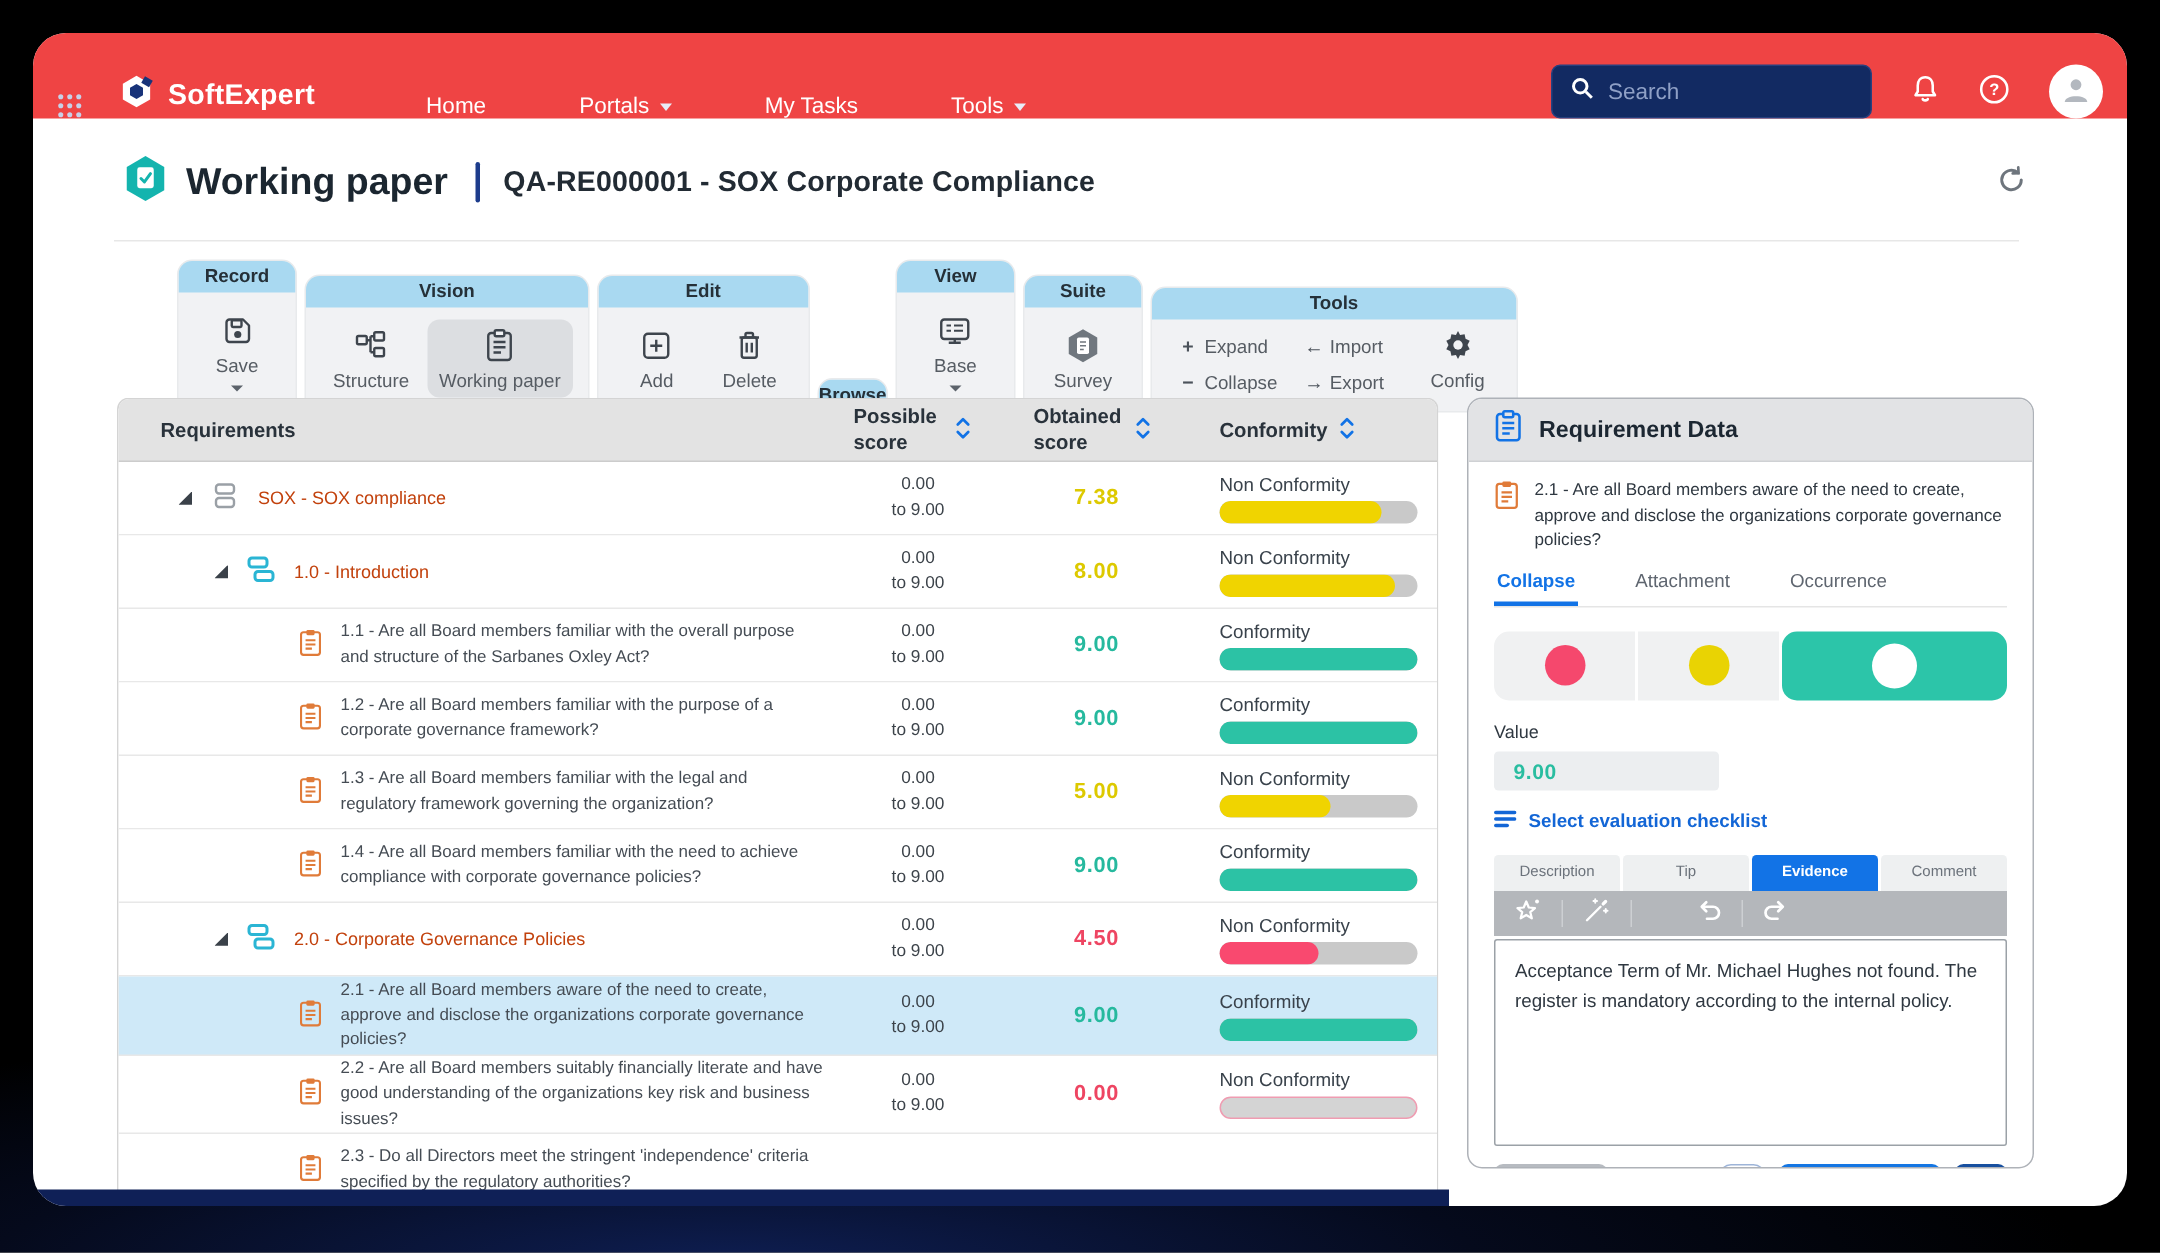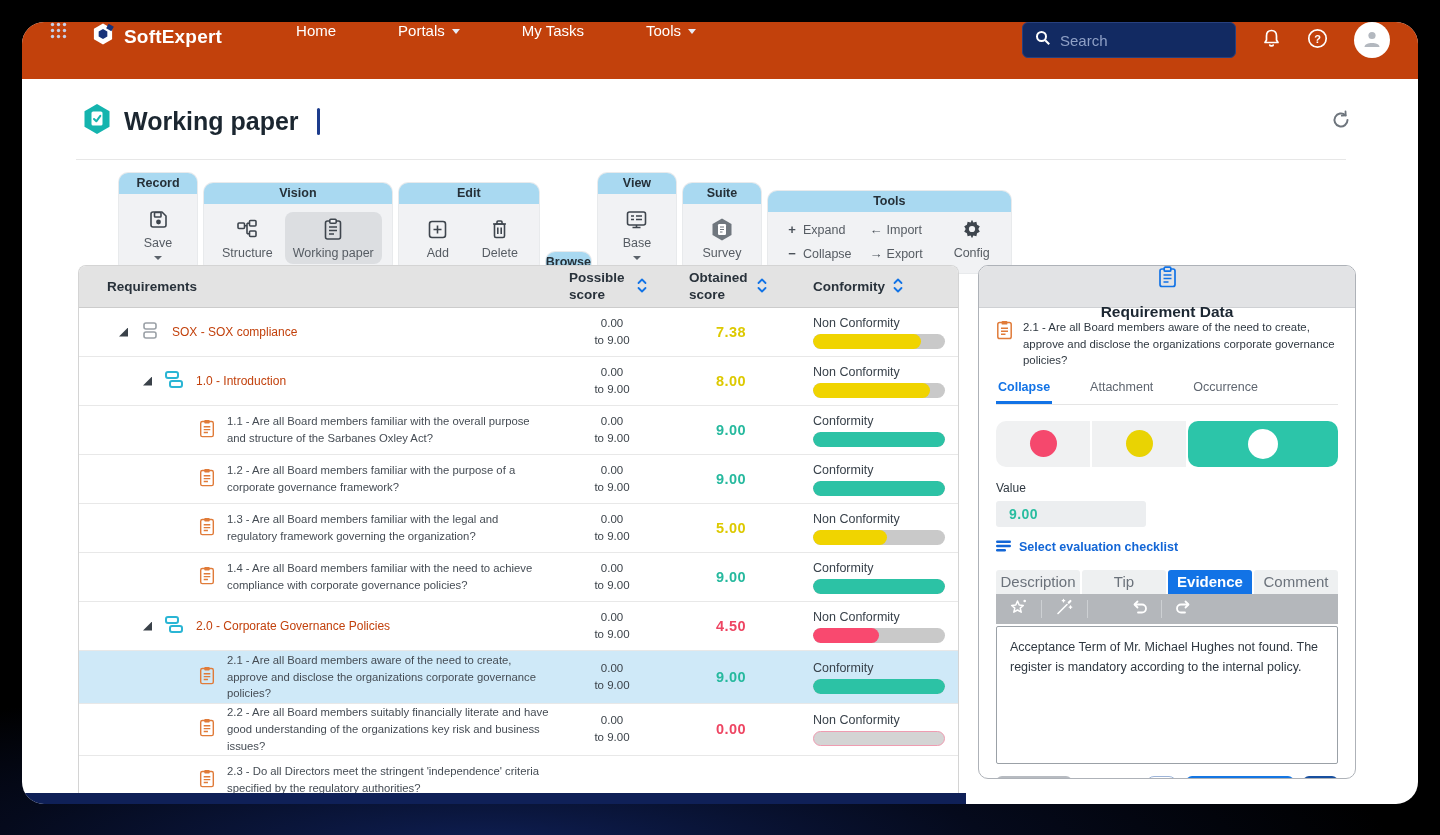--- a/index.html
+++ b/index.html
@@ -9,21 +9,21 @@
     background:#000;
     background-image: radial-gradient(ellipse 900px 160px at 34% 101%, #0e1e52 0%, #050a1c 55%, #000 100%);
     position:relative; overflow:hidden;
   }
   .window {
     position:absolute; left:22px; top:22px; width:1396px; height:782px;
     background:#fff; border-radius:22px; overflow:hidden;
   }
 
   
-  .navbar { height:57px; background:#c2410c; display:flex; align-items:flex-start; padding:0 28px; }
+  .navbar { height:57px; background:#ef4444; display:flex; align-items:flex-end; padding:0 16px; }
   .grid-icon { margin-right:24px; display:flex; cursor:pointer; }
   .brand { display:flex; align-items:center; gap:9px; color:#fff; font-size:19px; font-weight:700; letter-spacing:.2px; }
   .nav-menus { display:flex; align-items:center; margin-left:74px; gap:62px; }
   .nav-item { color:#fff; font-size:15px; font-weight:500; display:flex; align-items:center; gap:7px; cursor:pointer; }
   .caret-down { width:0; height:0; border-left:4.5px solid transparent; border-right:4.5px solid transparent; border-top:5px solid #e8ecf7; margin-top:2px; }
   .nav-right { margin-left:auto; display:flex; align-items:center; gap:26px; }
   .search-box { width:214px; height:36px; background:#122a62; border:1px solid #27407f; border-radius:6px; display:flex; align-items:center; padding:0 12px; gap:9px; }
   .search-box input { background:transparent; border:none; outline:none; color:#c7d0e8; font-size:15px; width:150px; font-family:inherit; }
   .search-box input::placeholder { color:#8fa0c6; }
   .icon-btn { background:none; border:none; cursor:pointer; display:flex; align-items:center; }
@@ -73,38 +73,38 @@
   .conf-cell { padding-left:24px; }
   .conf-label { font-size:12.5px; color:#39424b; margin-bottom:4px; }
   .bar { width:132px; height:15px; border-radius:8px; background:#c9c9c9; overflow:hidden; }
   .bar.outline { background:#d4d4d4; border:1.5px solid #ef9cb1; }
   .bar-fill { height:100%; border-radius:8px; }
   .b-yellow { background:#f0d400; } .b-teal { background:#2cc2a5; } .b-red { background:#f9496f; }
   .bottom-strip { position:absolute; left:0; bottom:0; width:944px; height:11px; background:#0f2057; }
 
   
   .panel { position:absolute; left:956px; top:243px; width:378px; height:514px; border:1.5px solid #aeb2b8; border-radius:10px; background:#fff; overflow:hidden; }
-  .panel-header { height:42px; background:#e2e3e5; border-bottom:1px solid #cfd1d4; display:flex; align-items:center; gap:11px; padding:0 17px; font-size:15.5px; font-weight:700; color:#1c2732;flex-direction:column; }
+  .panel-header { height:42px; background:#e2e3e5; border-bottom:1px solid #cfd1d4; display:flex; align-items:center; gap:11px; padding:0 17px; font-size:15.5px; font-weight:700; color:#1c2732; }
   .panel-body { padding:11px 17px 0; }
   .question { display:flex; gap:10px; font-size:11.4px; color:#2f3841; line-height:1.45; }
   .question svg { flex:none; margin-top:1px; }
   .ptabs { display:flex; gap:36px; margin-top:11px; border-bottom:1px solid #e5e5e5; }
   .ptab { background:none; border:none; cursor:pointer; font-family:inherit; font-size:12.5px; color:#5f6670; padding:0 2px 7px; border-bottom:3px solid transparent; }
   .ptab.active { color:#1273e6; font-weight:700; border-bottom-color:#1273e6; }
   .segmented { display:flex; margin-top:16px; gap:2px; height:46px; }
   .seg { border:none; cursor:pointer; background:#f0f1f2; flex:1; display:flex; align-items:center; justify-content:center; }
   .seg.first { border-radius:10px 0 0 10px; }
   .seg.selected { background:#2cc5a9; border-radius:10px; flex:none; width:150px; }
   .dot { width:27px; height:27px; border-radius:50%; }
   .dot.red { background:#f5486d; } .dot.yellow { background:#e9d303; } .dot.white { background:#fff; width:30px; height:30px; }
   .value-label { margin-top:14px; font-size:12px; color:#2f3841; }
   .value-box { margin-top:6px; width:150px; height:26px; background:#eceef0; border:none; border-radius:3px; padding-left:13px; color:#29bda0; font-weight:700; font-size:14px; letter-spacing:.4px; font-family:inherit; }
   .checklist-link { margin-top:13px; display:flex; align-items:center; gap:8px; background:none; border:none; cursor:pointer; font-family:inherit; color:#1366d6; font-size:12.5px; font-weight:700; padding:0; }
   .etabs { display:flex; margin-top:15px; gap:2px; }
-  .etab { flex:1; height:24px; border:none; cursor:pointer; font-family:inherit; font-size:15px; background:#eef0f1; color:#6b727b; border-radius:3px 3px 0 0; }
+  .etab { flex:1; height:24px; border:none; cursor:pointer; font-family:inherit; font-size:10px; background:#eef0f1; color:#6b727b; border-radius:3px 3px 0 0; }
   .etab.active { background:#1273e6; color:#fff; font-weight:700; }
   .etoolbar { height:30px; background:#b4b7bb; display:flex; align-items:center; gap:13px; padding:0 13px; }
   .esep { width:1px; height:18px; background:#cdd0d3; }
   .ebtn { background:none; border:none; cursor:pointer; display:flex; align-items:center; color:#fff; }
   .etext { display:block; width:100%; height:138px; margin-top:2px; border:1px solid #9ba1a7; border-radius:2px; resize:none; padding:10px 13px; font-family:inherit; font-size:12.5px; color:#2f3841; line-height:1.6; outline:none; }
   .panel-footer { display:flex; align-items:center; margin-top:12px; }
   .btn-cancel { width:76px; height:30px; background:#b7bbc1; border:none; border-radius:6px; color:#fdfdfd; font-weight:700; font-size:13px; font-family:inherit; cursor:pointer; }
   .footer-right { margin-left:auto; display:flex; align-items:center; gap:9px; }
   .btn-prev { width:31px; height:31px; background:#fff; border:1.5px solid #9db4d8; border-radius:8px; cursor:pointer; display:flex; align-items:center; justify-content:center; }
   .btn-confirm { width:108px; height:31px; background:#1476e3; border:none; border-radius:6px; color:#fff; font-weight:700; font-size:13px; font-family:inherit; cursor:pointer; }
@@ -197,20 +197,21 @@
   <div class="title-row">
     <span>
       <svg width="30" height="32" viewBox="0 0 30 32">
         <path d="M15 1 L27.5 8.25 V23.75 L15 31 L2.5 23.75 V8.25 Z" fill="#14b4ae"></path>
         <rect x="9.5" y="8.5" width="11" height="14" rx="1.6" fill="#fff"></rect>
         <path d="M12 16 L14.3 18.3 L18.3 12.8" fill="none" stroke="#14b4ae" stroke-width="2" stroke-linecap="round" stroke-linejoin="round"></path>
       </svg>
     </span>
     <h1>Working paper</h1>
     <span class="title-sep"></span>
+    <span class="subtitle">QA-RE000001 -  SOX Corporate Compliance</span>
     <button class="refresh-btn">
       <span>
         <svg width="22" height="22" viewBox="0 0 22 22" fill="none" stroke="#6e757d" stroke-width="2" stroke-linecap="round">
             <path d="M17.5 11 A6.5 6.5 0 1 1 15.4 6.2"></path>
             <path d="M15.5 2.5 L15.7 6.4 L11.8 6.6" stroke-width="1.8"></path>
           </svg>
       </span>
     </button>
   </div>
   <div class="title-divider"></div>

